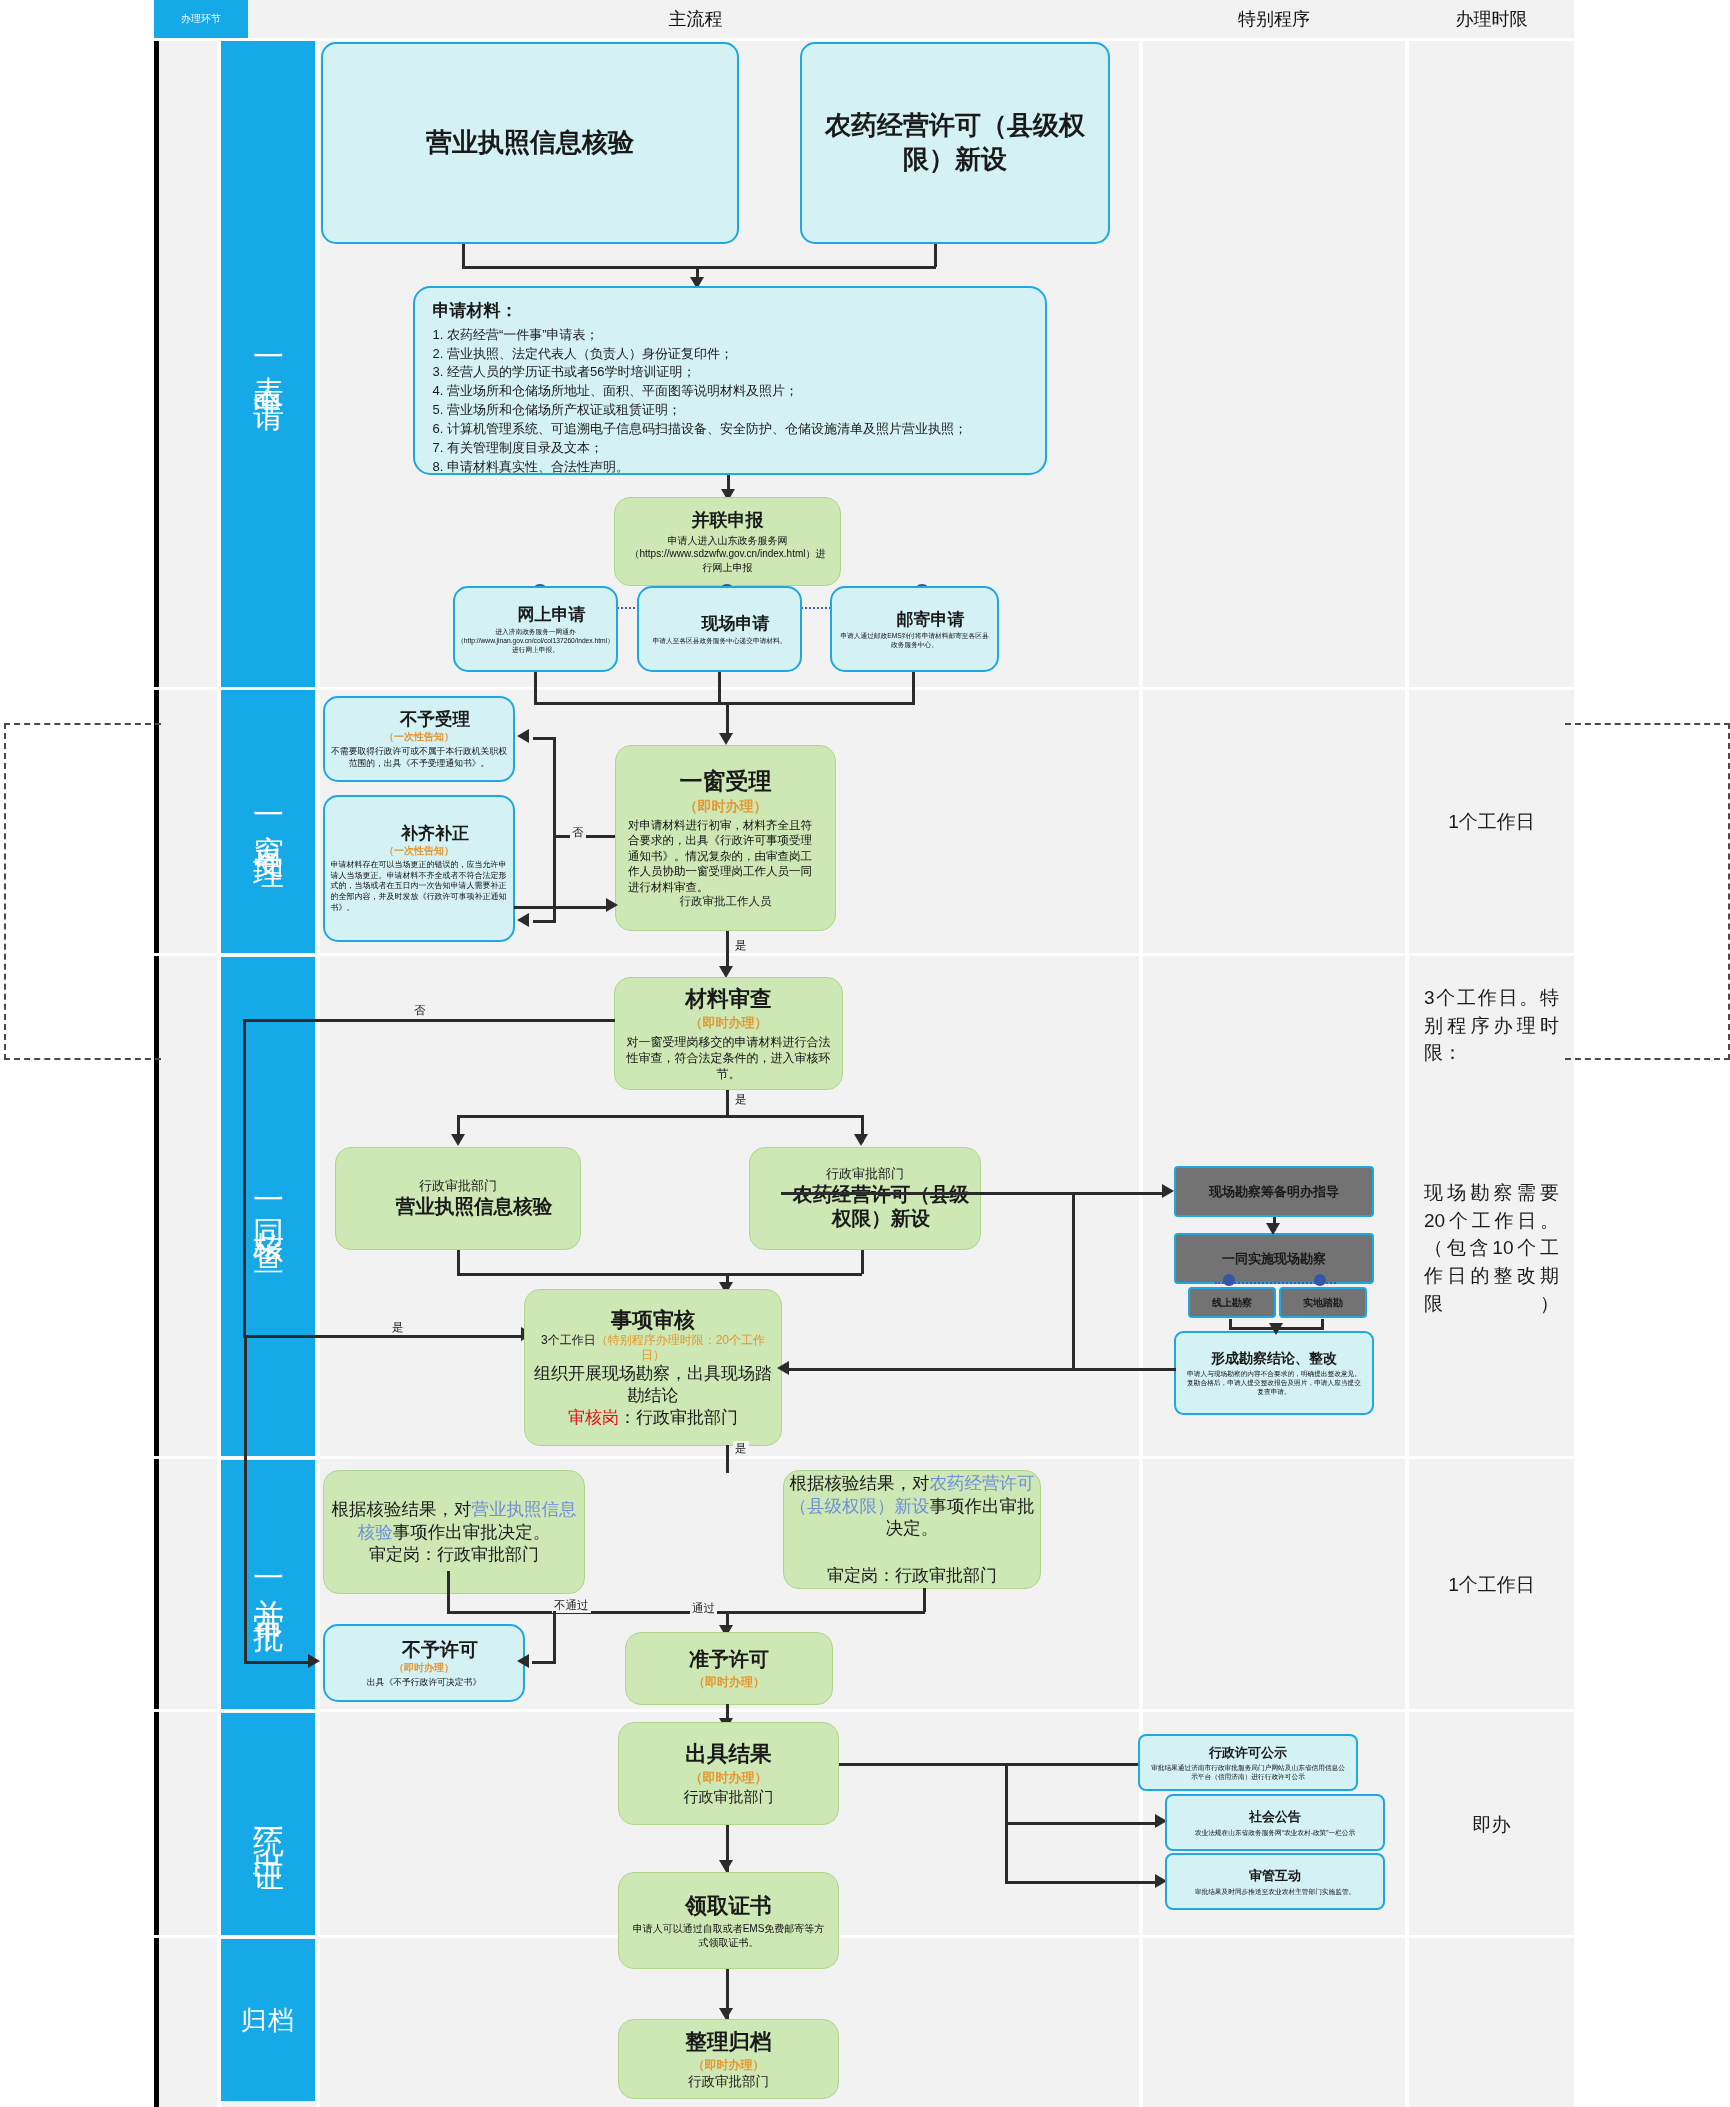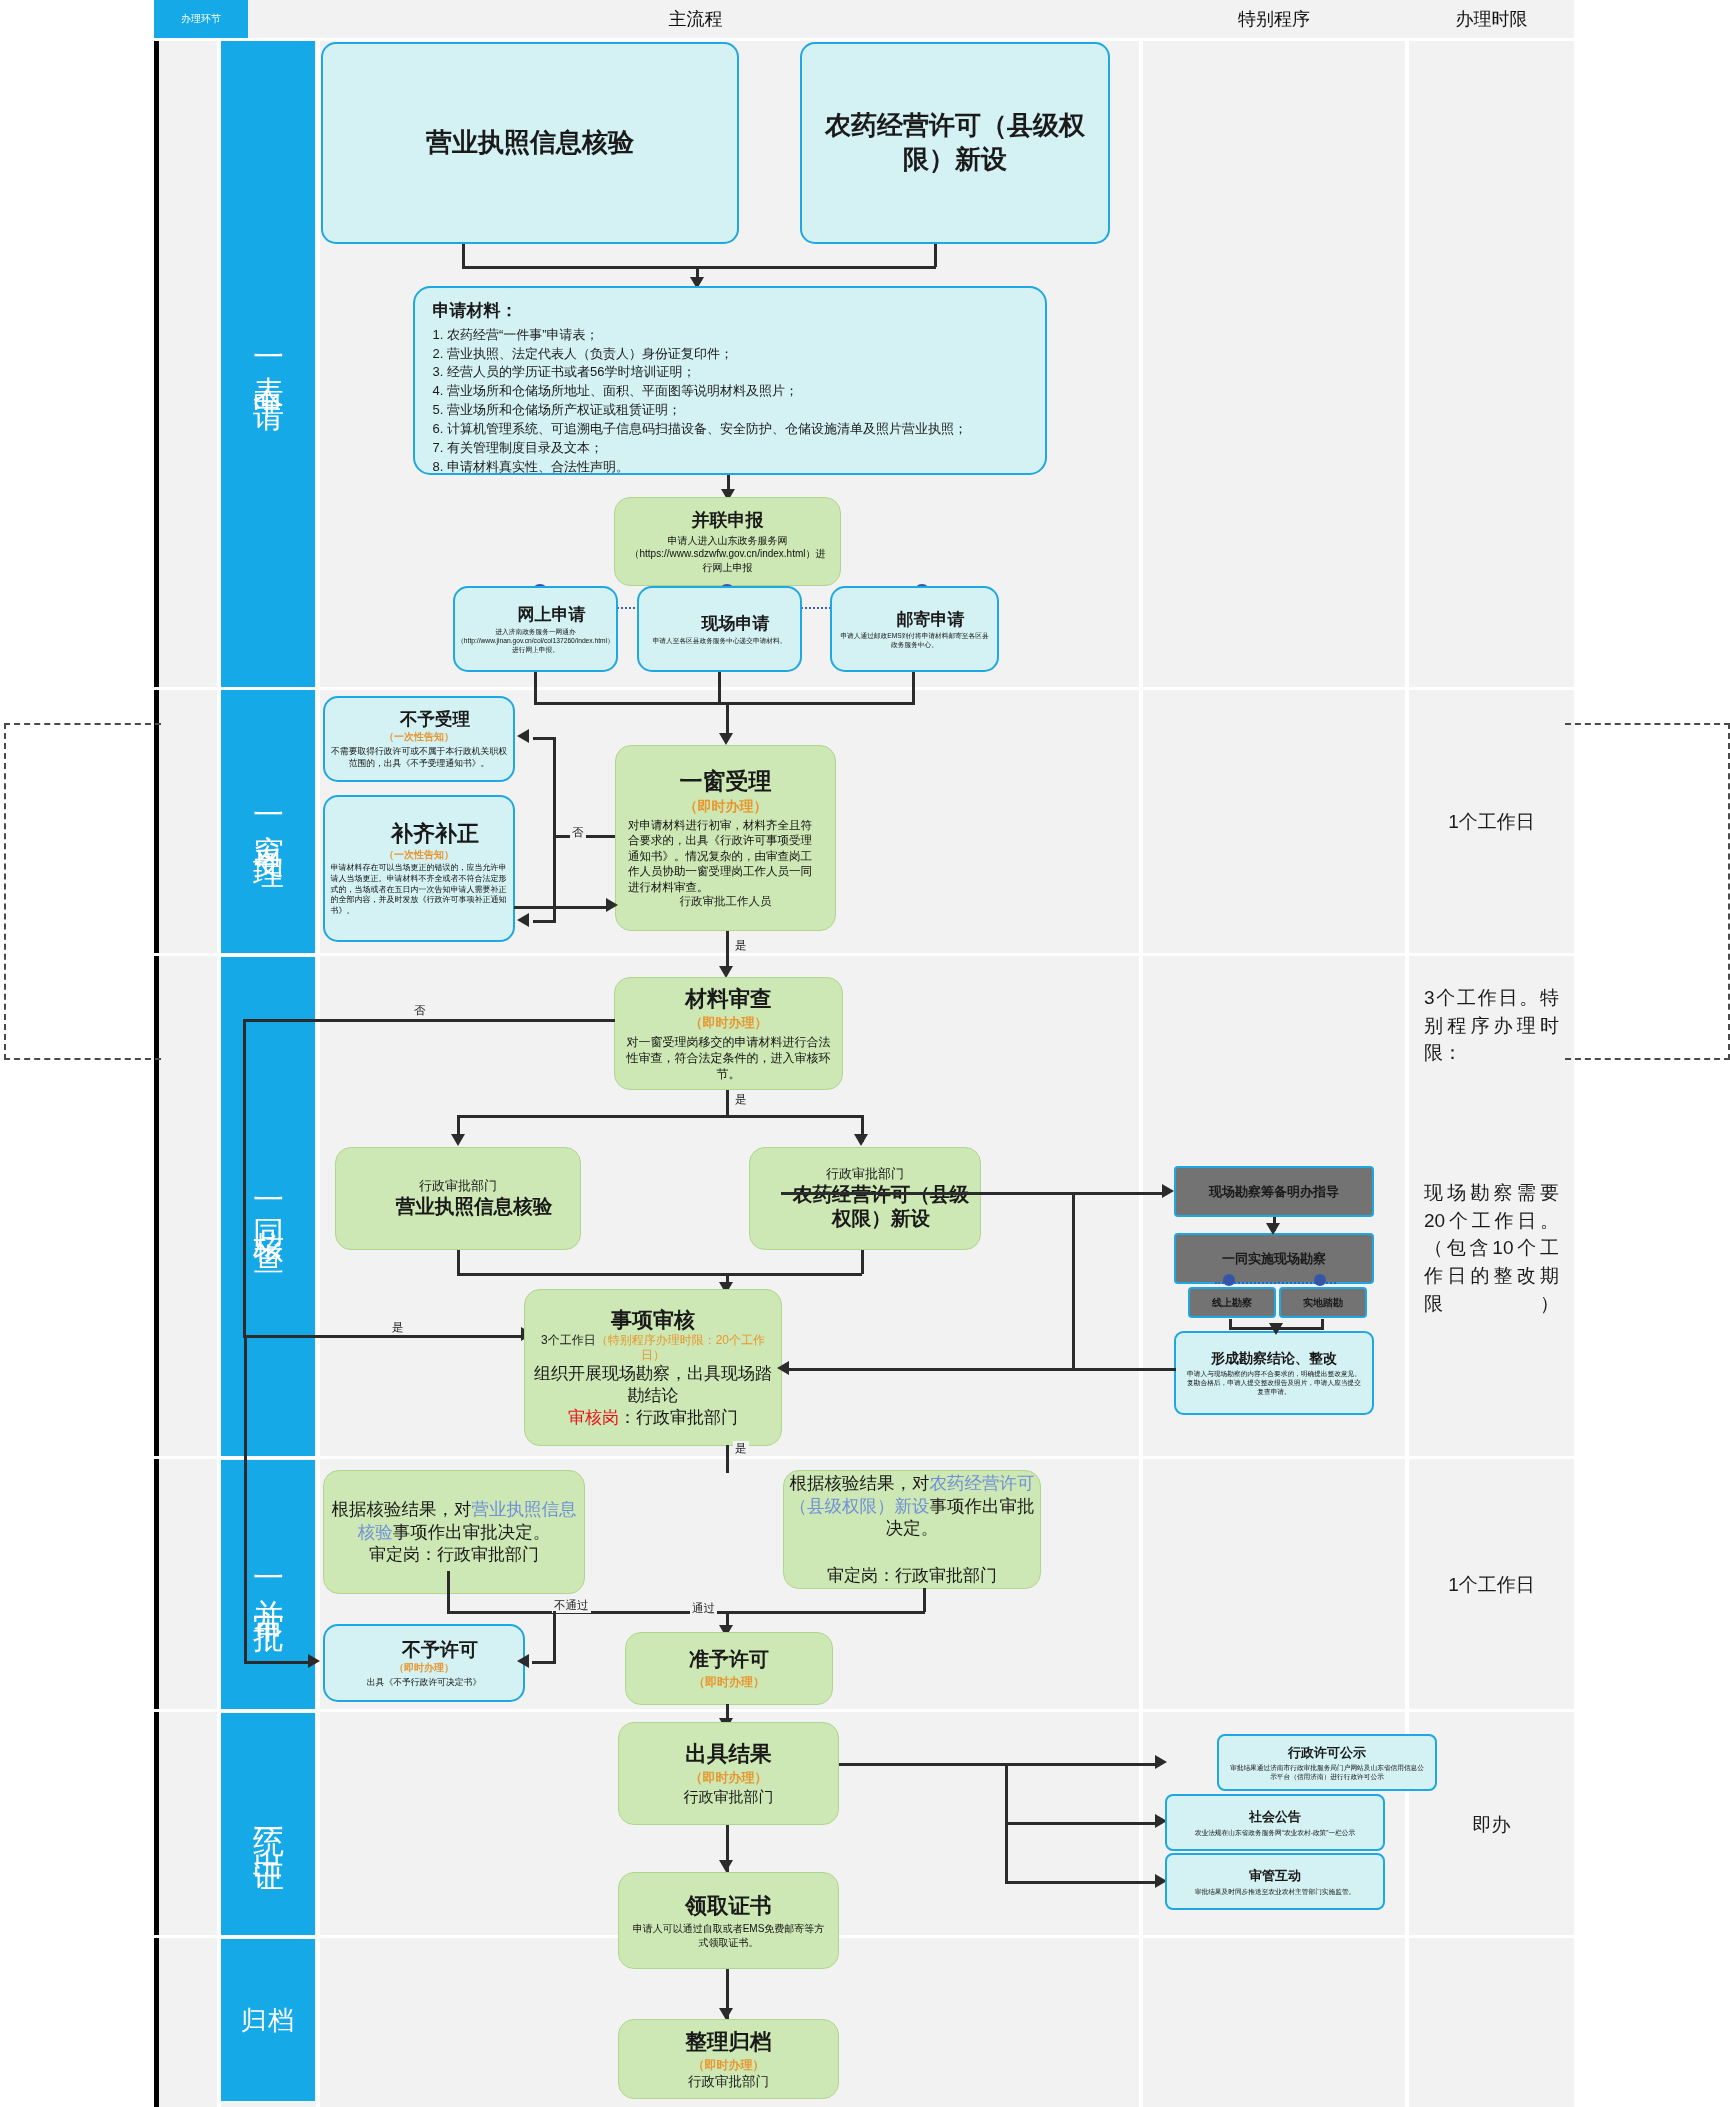--- a/index.html
+++ b/index.html
@@ -212,21 +212,21 @@
   <span class="tiny-txt" style="font-size:11.5px; text-align:left; padding:0 6.7px;">对申请材料进行初审，材料齐全且符合要求的，出具《行政许可事项受理通知书》。情况复杂的，由审查岗工作人员协助一窗受理岗工作人员一同进行材料审查。</span>
   <span class="dept-small">行政审批工作人员</span>
 </div>
 
 <div class="node blue" style="left:323px; top:696px; width:192px; height:86px;">
   <span class="title" style="font-size:17.5px;">不予受理</span>
   <span class="sub-orange-s">（一次性告知）</span>
   <span class="mini-txt" style="font-size:8.8px;">不需要取得行政许可或不属于本行政机关职权范围的，出具《不予受理通知书》。</span>
 </div>
 <div class="node blue" style="left:323px; top:795px; width:192px; height:147px;">
-  <span class="title" style="font-size:22px;">补齐补正</span>
+  <span class="title" style="font-size:17px;">补齐补正</span>
   <span class="sub-orange-s">（一次性告知）</span>
   <span class="mini-txt" style="font-size:8px; text-align:left;">申请材料存在可以当场更正的错误的，应当允许申请人当场更正。申请材料不齐全或者不符合法定形式的，当场或者在五日内一次告知申请人需要补正的全部内容，并及时发放《行政许可事项补正通知书》。</span>
 </div>
 
 <div class="ln h" style="left:553px; top:835px; width:62px;"></div>
 <div class="ln v" style="left:553px; top:737px; height:100px;"></div>
 <div class="ln h" style="left:533px; top:737px; width:23px;"></div>
 <div class="arrow-l" style="left:517px; top:729px;"></div>
 <div class="ln v" style="left:553px; top:835px; height:86px;"></div>
 <div class="ln h" style="left:533px; top:920px; width:23px;"></div>
@@ -379,21 +379,21 @@
 
 <div class="ln h" style="left:839px; top:1763px; width:167px;"></div>
 <div class="ln v" style="left:1005px; top:1763px; height:120px;"></div>
 <div class="ln h" style="left:1005px; top:1763px; width:154px;"></div>
 <div class="arrow-r" style="left:1155px; top:1755px;"></div>
 <div class="ln h" style="left:1005px; top:1822px; width:154px;"></div>
 <div class="arrow-r" style="left:1155px; top:1814px;"></div>
 <div class="ln h" style="left:1005px; top:1881px; width:154px;"></div>
 <div class="arrow-r" style="left:1155px; top:1874px;"></div>
 
-<div class="node blue" style="left:1217px; top:1734px; width:220px; height:57px; border-radius:8px;">
+<div class="node blue" style="left:1138px; top:1734px; width:220px; height:57px; border-radius:8px;">
   <span style="font-size:13px; font-weight:bold;">行政许可公示</span>
   <span class="mini-txt" style="font-size:6.7px; padding:0 5.4px;">审批结果通过济南市行政审批服务局门户网站及山东省信用信息公示平台（信用济南）进行行政许可公示</span>
 </div>
 <div class="node blue" style="left:1165px; top:1794px; width:220px; height:57px; border-radius:8px;">
   <span style="font-size:13px; font-weight:bold;">社会公告</span>
   <span class="mini-txt" style="font-size:6.7px; padding:0 5.4px;">农业法规在山东省政务服务网“农业农村-政策”一栏公示</span>
 </div>
 <div class="node blue" style="left:1165px; top:1853px; width:220px; height:57px; border-radius:8px;">
   <span style="font-size:13px; font-weight:bold;">审管互动</span>
   <span class="mini-txt" style="font-size:6.7px; padding:0 5.4px;">审批结果及时同步推送至农业农村主管部门实施监管。</span>

